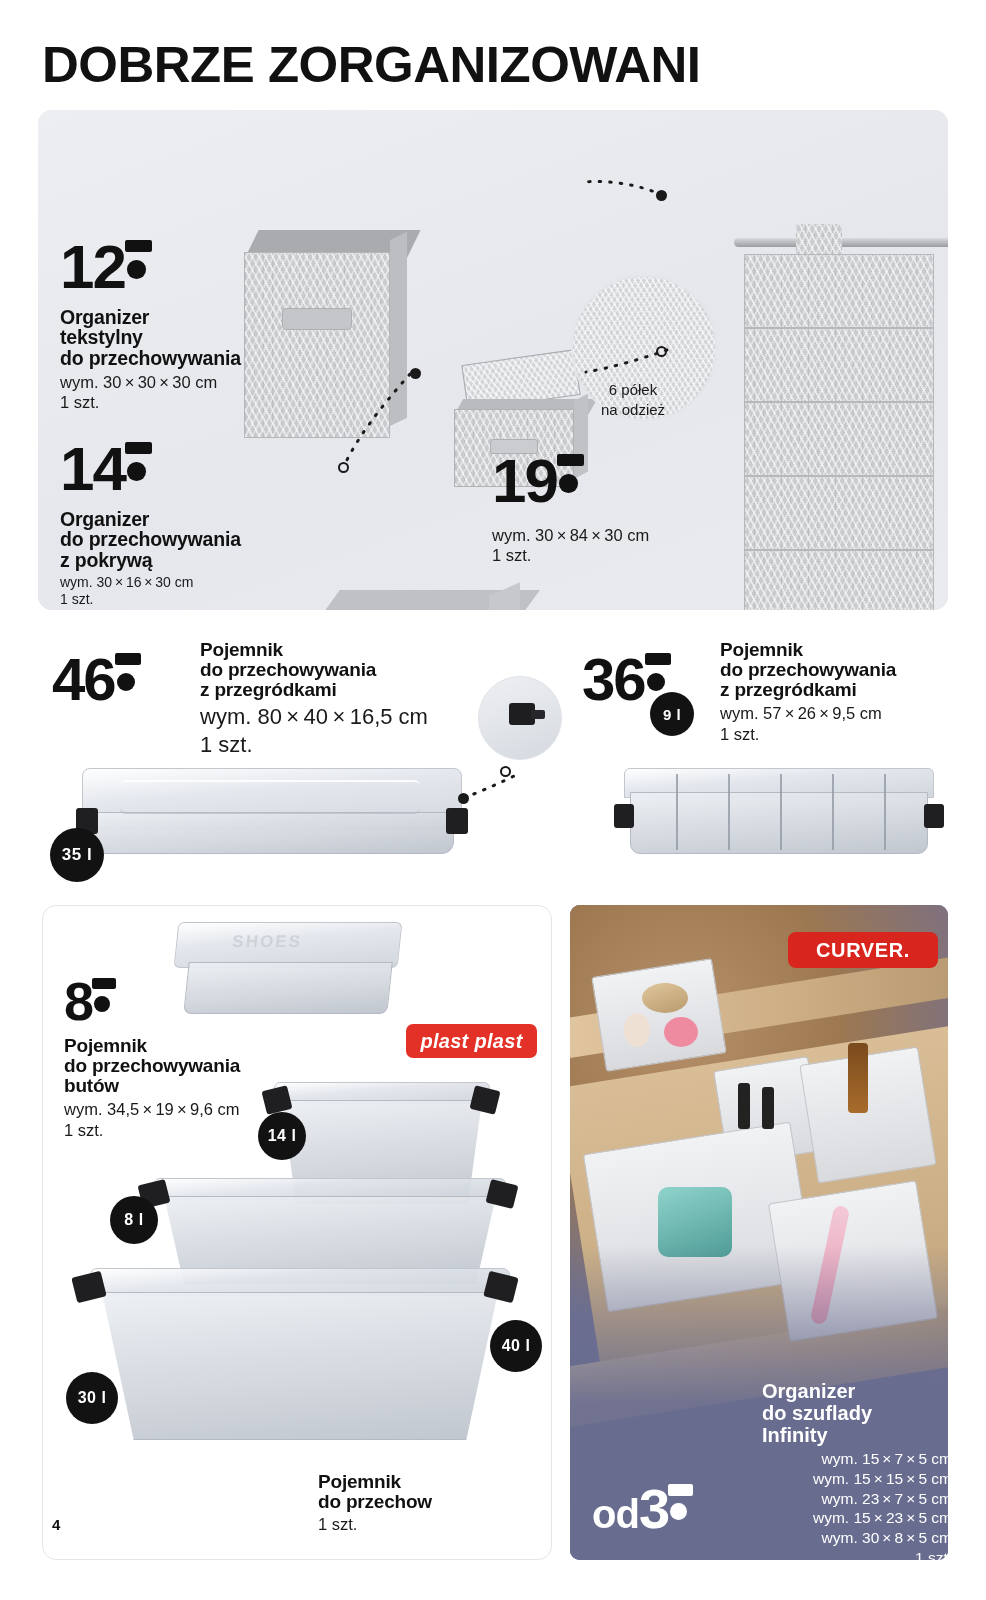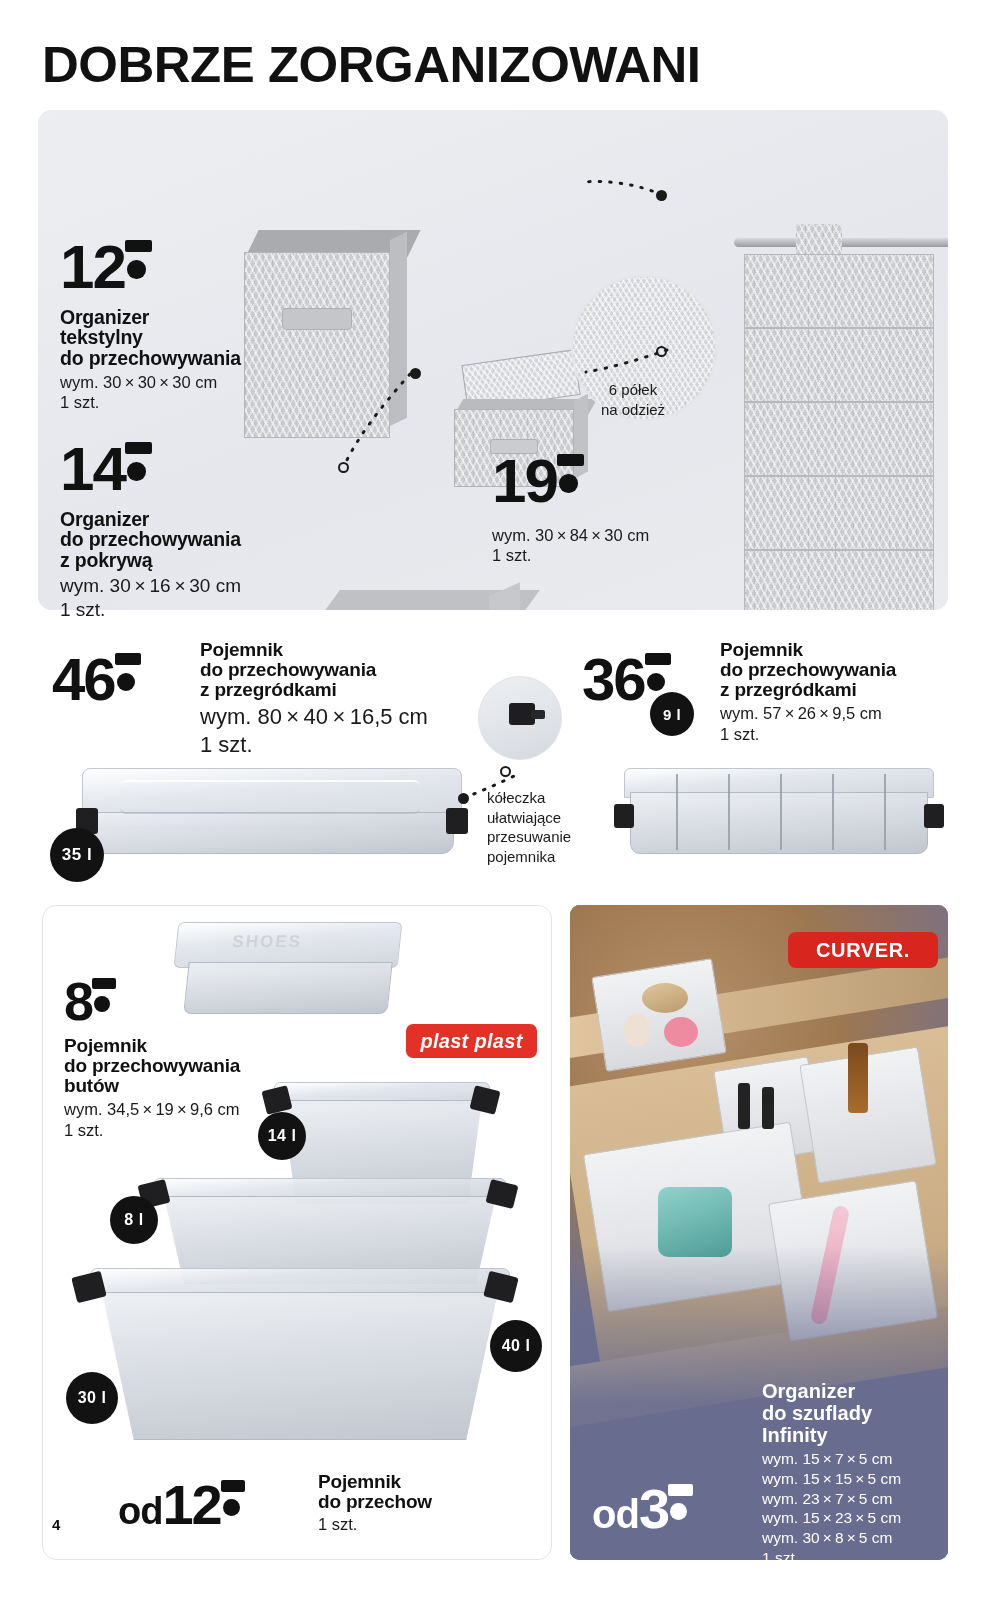--- a/index.html
+++ b/index.html
@@ -169,21 +169,21 @@
   .wood { position:absolute; background: linear-gradient(100deg,#e3c9a4,#cdae85 60%,#b89a72); }
   .tray { position:absolute; background: linear-gradient(180deg,#f1f2f4,#d8dade); border:1px solid #c3c6cc; border-radius:4px; }
   .curver {
     position:absolute; left:788px; top:932px; width:150px; height:36px;
     background:#d8261f; border-radius:8px; color:#fff;
     display:flex; align-items:center; justify-content:center;
     font-size:20px; font-weight:700; letter-spacing:.6px;
   }
   .br-text { position:absolute; left:762px; top:1380px; width:190px; color:#fff; }
   .br-text .nm { font-size:20px; font-weight:700; line-height:1.1; }
-  .br-text .dm { font-size:15.5px; line-height:1.28; margin-top:3px; }
+  .br-text .dm { font-size:15.5px; line-height:1.28; margin-top:3px;text-align:right; }
 
   .pagenum { position:absolute; left:52px; top:1516px; font-size:15px; font-weight:700; color:#111; }
 </style>
 </head>
 <body>
 
 <div class="page">
 
   <div class="headline">DOBRZE ZORGANIZOWANI</div>
 
@@ -259,21 +259,21 @@
 
   <div style="position:absolute; left:60px; top:428px">
     <div class="price" style="font-size:62px">
       <span class="cur">14</span><span class="dash"></span>
     </div>
     <div class="pname" style="font-size:19.5px; margin-top:14px">
       <div>Organizer</div>
       <div>do przechowywania</div>
       <div>z pokrywą</div>
     </div>
-    <div class="pdim" style="font-size:19px; margin-top:3px">
+    <div class="pdim" style="font-size:14px; margin-top:3px">
       <div>wym. 30 × 16 × 30 cm</div>
       <div>1 szt.</div>
     </div>
   </div>
 
   <div style="position:absolute; left:492px; top:440px">
     <div class="price" style="font-size:62px">
       <span class="cur">19</span><span class="dash"></span>
     </div>
     <div class="pdim" style="font-size:16.5px; margin-top:18px">
@@ -311,26 +311,20 @@
 
   <div style="position:absolute; left:478px; top:676px; width:84px; height:84px; border-radius:50%; overflow:hidden; background:linear-gradient(160deg,#eef0f3,#d5d9df); border:1px solid #dfe2e6">
     <div style="position:absolute; left:30px; top:26px; width:26px; height:22px; background:#1e1e21; border-radius:3px"></div>
     <div style="position:absolute; left:52px; top:33px; width:14px; height:9px; background:#27272b; border-radius:2px"></div>
   </div>
   <svg class="leader" style="left:440px; top:760px; width:120px; height:70px">
     <path d="M24 38 C 44 30, 62 22, 74 16" stroke="#1a1a1a" stroke-width="3" fill="none" stroke-dasharray="1.5 9" stroke-linecap="round"></path>
   </svg>
   <div class="dot-o" style="left:500px; top:766px"></div>
   <div class="dot-f" style="left:458px; top:793px"></div>
-  <div class="callout" style="left:487px; top:788px; width:120px; text-align:left">
-    <div>kółeczka</div>
-    <div>ułatwiające</div>
-    <div>przesuwanie</div>
-    <div>pojemnika</div>
-  </div>
 
   <div style="position:absolute; left:582px; top:640px">
     <div class="price" style="font-size:60px; float:left">
       <span class="cur">36</span><span class="dash"></span>
     </div>
     <div style="margin-left:138px">
       <div class="pname" style="font-size:19px">
         <div>Pojemnik</div>
         <div>do przechowywania</div>
         <div>z przegródkami</div>
@@ -400,23 +394,20 @@
   <div style="position:absolute; left:72px; top:1268px; width:470px; height:180px">
     <div class="plastic" style="position:absolute; left:18px; top:0; width:420px; height:28px; border-radius:7px 7px 0 0"></div>
     <div class="plastic-dark" style="position:absolute; left:30px; top:24px; width:396px; height:148px; border-radius:0 0 12px 12px; clip-path: polygon(0 0,100% 0,92% 100%,8% 100%)"></div>
     <div class="clip" style="left:2px; top:6px; width:30px; height:26px; transform:rotate(-14deg)"></div>
     <div class="clip" style="left:414px; top:6px; width:30px; height:26px; transform:rotate(14deg)"></div>
   </div>
   <div class="lbadge" style="left:490px; top:1320px; width:52px; height:52px; font-size:16px">40 l</div>
   <div class="lbadge" style="left:66px; top:1372px; width:52px; height:52px; font-size:16px">30 l</div>
 
   <div style="position:absolute; left:118px; top:1468px">
-    <div class="price" style="font-size:56px; float:left">
-      <span style="font-size:38px; letter-spacing:-1px">od</span><span class="cur">12</span><span class="dash"></span>
-    </div>
     <div style="margin-left:200px; padding-top:4px">
       <div class="pname" style="font-size:19px">
         <div>Pojemnik</div>
         <div>do przechow</div>
       </div>
       <div class="pdim" style="font-size:16.5px; margin-top:2px">1 szt.</div>
     </div>
   </div>
 
   <div class="panel-br">

